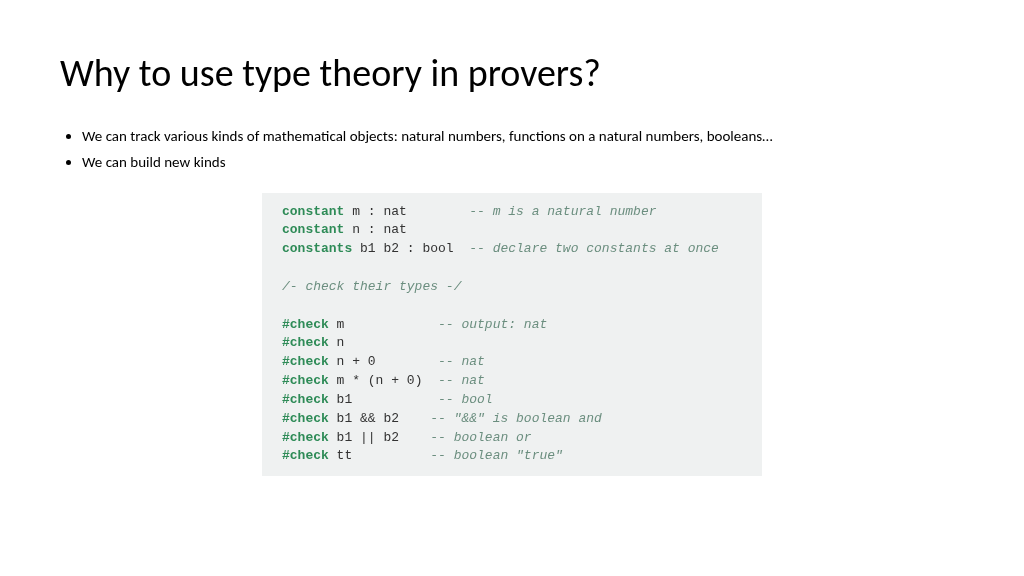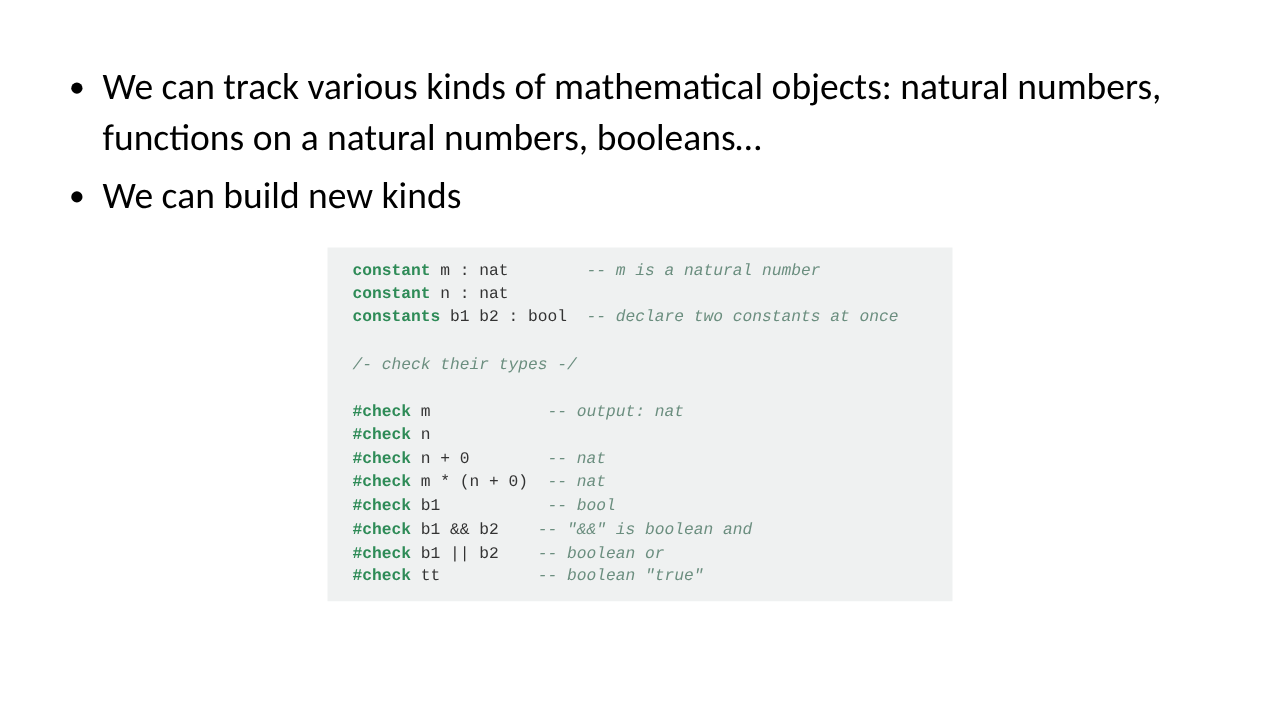--- a/index.html
+++ b/index.html
@@ -19,21 +19,21 @@
     font-size: 38px;
     font-weight: 400;
     margin: 0 0 30px 0;
     color: #000;
   }
   .bullets {
     margin: 0 0 20px 0;
     padding-left: 22px;
   }
   .bullets li {
-    font-size: 30px;
+    font-size: 15px;
     line-height: 1.35;
     margin-bottom: 6px;
     color: #000;
   }
   .code-block {
     background: #eff1f1;
     font-family: "Consolas", "Courier New", monospace;
     font-size: 13px;
     line-height: 1.45;
     padding: 10px 20px;
@@ -44,20 +44,21 @@
   }
   .kw { color: #2e8b57; font-weight: bold; }
   .id { color: #333; }
   .cmt { color: #6b8e7f; font-style: italic; }
   .chk { color: #2e8b57; font-weight: bold; }
 </style>
 </head>
 <body>
 
 <div class="slide">
+  <h1 class="title">Why to use type theory in provers?</h1>
   <ul class="bullets">
     <li>We can track various kinds of mathematical objects: natural numbers, functions on a natural numbers, booleans…</li>
     <li>We can build new kinds</li>
   </ul>
   <div class="code-block"><span class="kw">constant</span><span class="id"> m : nat        </span><span class="cmt">-- m is a natural number</span>
 <span class="kw">constant</span><span class="id"> n : nat</span>
 <span class="kw">constants</span><span class="id"> b1 b2 : bool  </span><span class="cmt">-- declare two constants at once</span>
 
 <span class="cmt">/- check their types -/</span>
 

